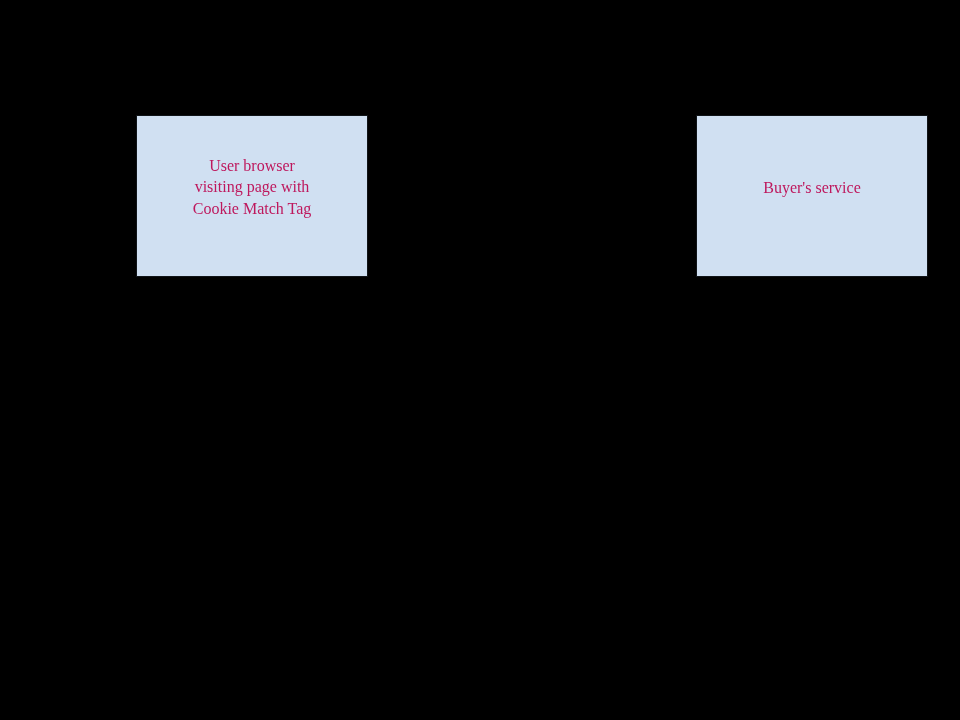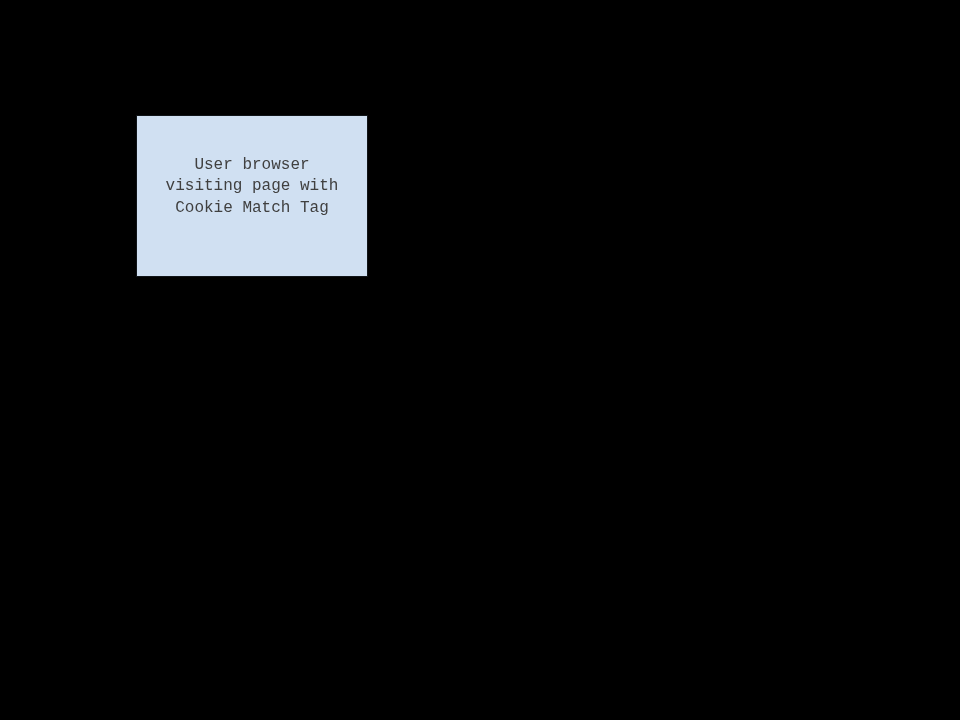--- a/index.html
+++ b/index.html
@@ -22,24 +22,24 @@
   .node {
     position: absolute;
     box-sizing: border-box;
     background: #d0e0f2;
     border: 1px solid #101418;
     display: flex;
     align-items: center;
     justify-content: center;
   }
   .node-label {
-    font-family: Liberation Mono, monospace;
+    font-family: Liberation Serif, serif;
     font-size: 16px;
     line-height: 21.5px;
-    color: #404040;
+    color: #be185d;
     text-align: center;
     white-space: pre-line;
     padding: 0 6px;
     -webkit-font-smoothing: antialiased;
   }
   
   #node-user-browser {
     left: 136px;
     top: 115px;
     width: 232px;
@@ -73,15 +73,18 @@
 <body>
 
 <div id="canvas">
 
   <div class="node" id="node-user-browser">
     <div class="node-label">User browser
 visiting page with
 Cookie Match Tag</div>
   </div>
 
+  <div class="node" id="node-buyers-service">
+    <div class="node-label">Buyer's service</div>
+  </div>
 
 
 </div>
 
 </body></html>

